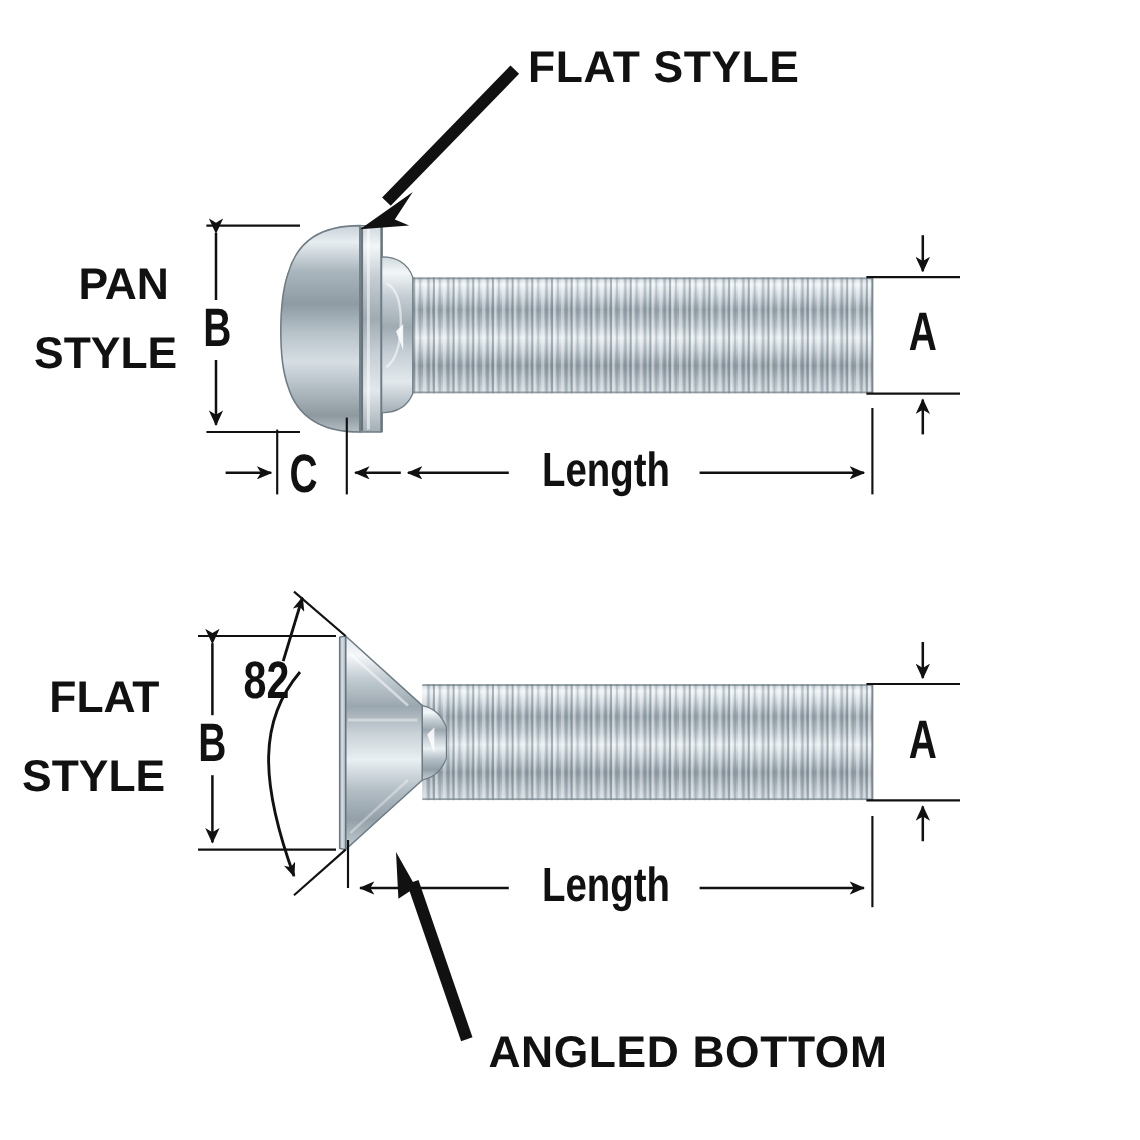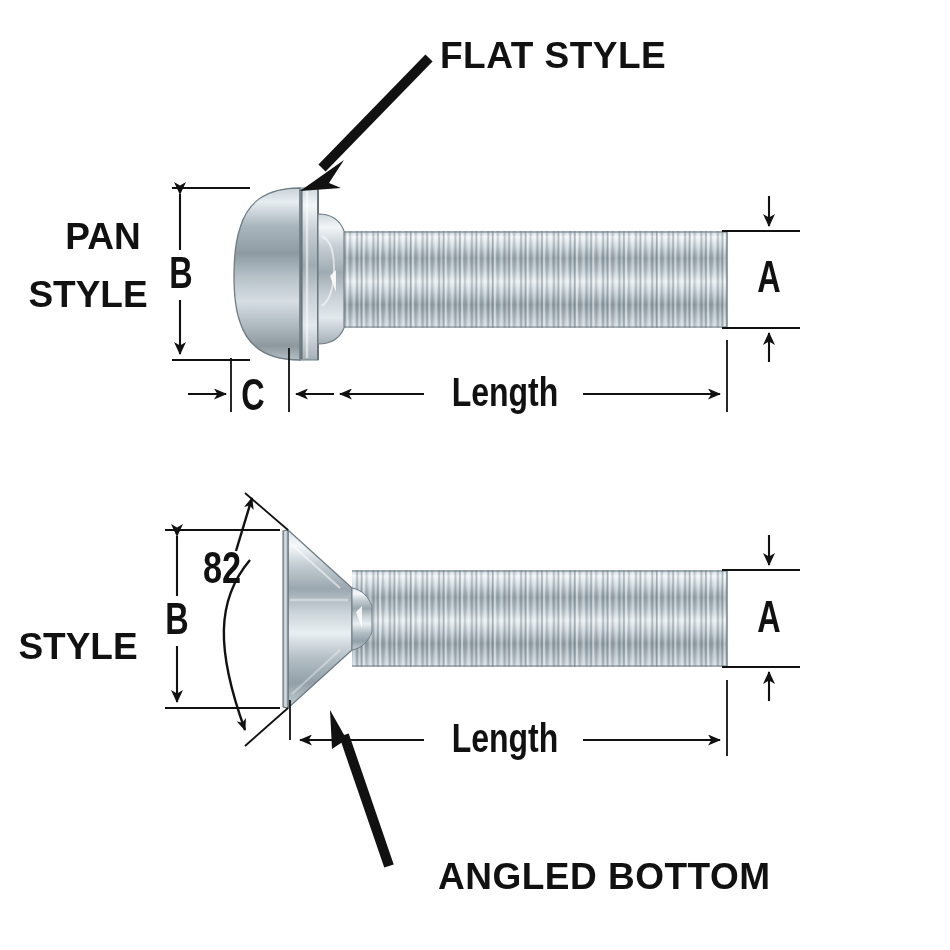--- a/index.html
+++ b/index.html
@@ -293,24 +293,25 @@
       <g>
         <path d="M389,866 L344,735" stroke="#111111" stroke-width="10" stroke-linecap="butt"></path>
         <path d="M330,710 L356,756 L344,741 L332,749 Z" fill="#111111"></path>
       </g>
     </g>
   </svg>
 
   <div class="lbl style-word" style="left:38px;top:218px;width:130px;">PAN</div>
   <div class="lbl style-word" style="left:8px;top:276px;width:160px;">STYLE</div>
 
+  <div class="lbl style-word" style="left:22px;top:562px;width:130px;">FLAT</div>
   <div class="lbl style-word" style="left:-2px;top:628px;width:160px;">STYLE</div>
 
   <div class="lbl callout" style="left:440px;top:37px;">FLAT STYLE</div>
-  <div class="lbl callout" style="left:407px;top:858px;margin-left:31px;">ANGLED BOTTOM</div>
+  <div class="lbl callout" style="left:407px;top:858px;">ANGLED BOTTOM</div>
 
   <div class="lbl dimletter" style="left:164px;top:250px;width:34px;text-align:center;">B</div>
   <div class="lbl dimletter" style="left:236px;top:372px;width:34px;text-align:center;">C</div>
   <div class="lbl dimletter" style="left:752px;top:254px;width:34px;text-align:center;">A</div>
   <div class="lbl lengthword" style="left:420px;top:372px;width:170px;text-align:center;">Length</div>
 
   <div class="lbl dimletter" style="left:160px;top:596px;width:34px;text-align:center;">B</div>
   <div class="lbl dimletter" style="left:752px;top:594px;width:34px;text-align:center;">A</div>
   <div class="lbl lengthword" style="left:420px;top:718px;width:170px;text-align:center;">Length</div>
   <div class="lbl angleword" style="left:203px;top:546px;">82</div>

